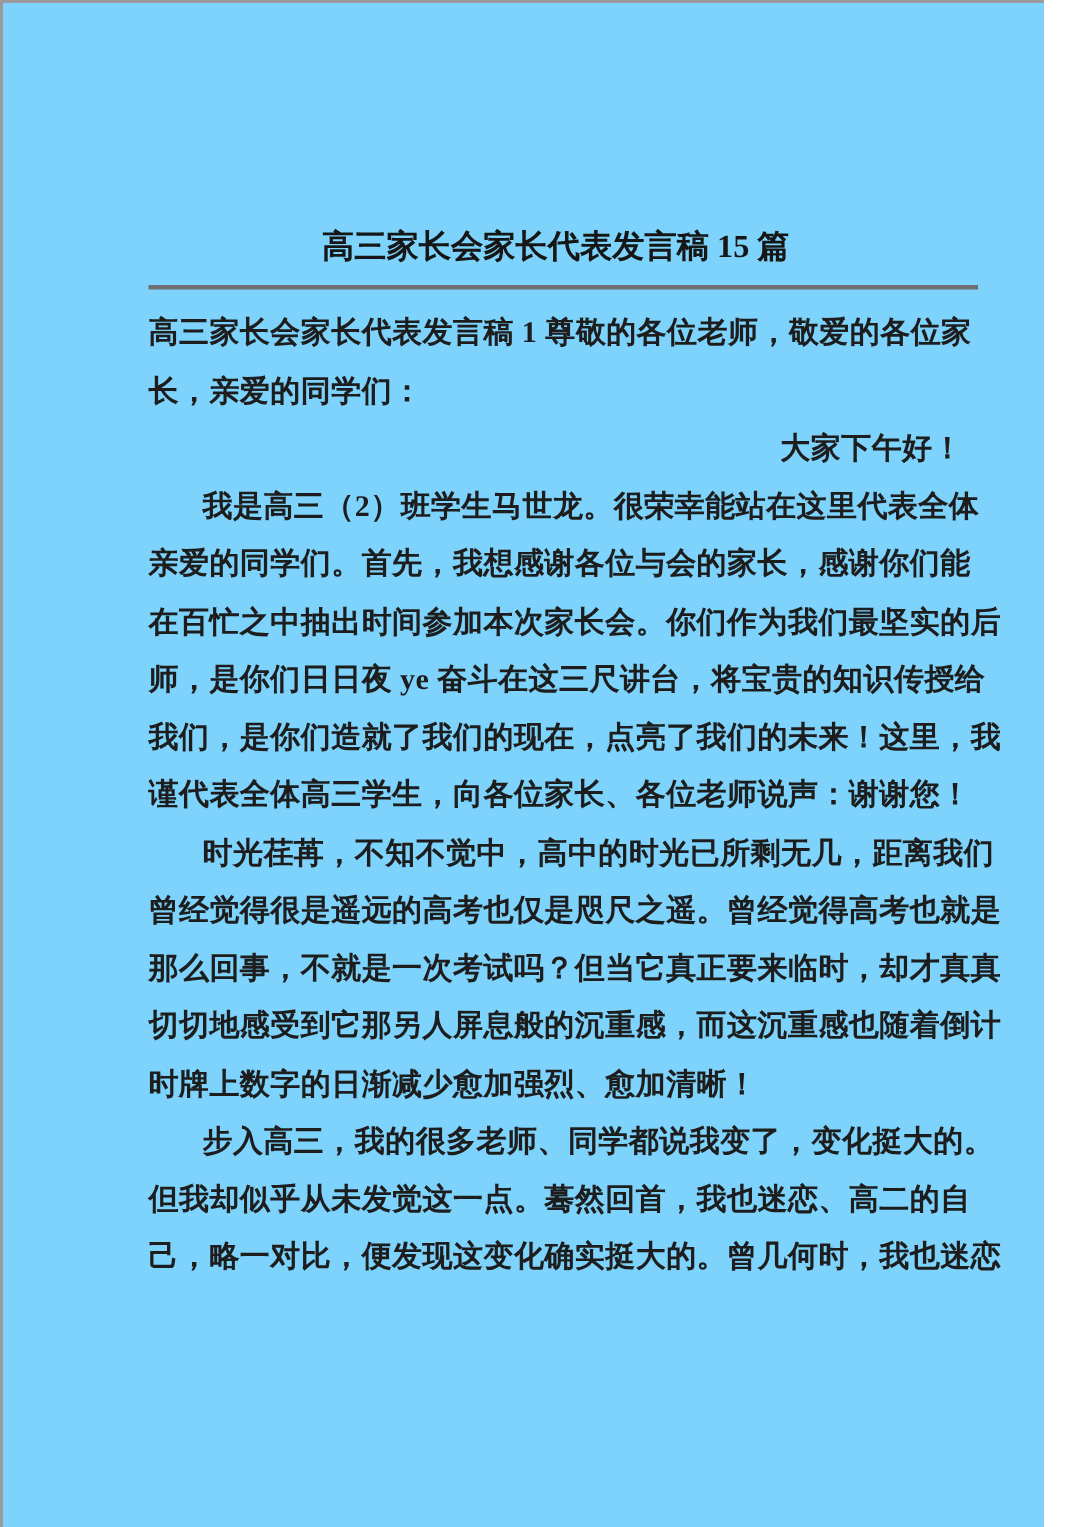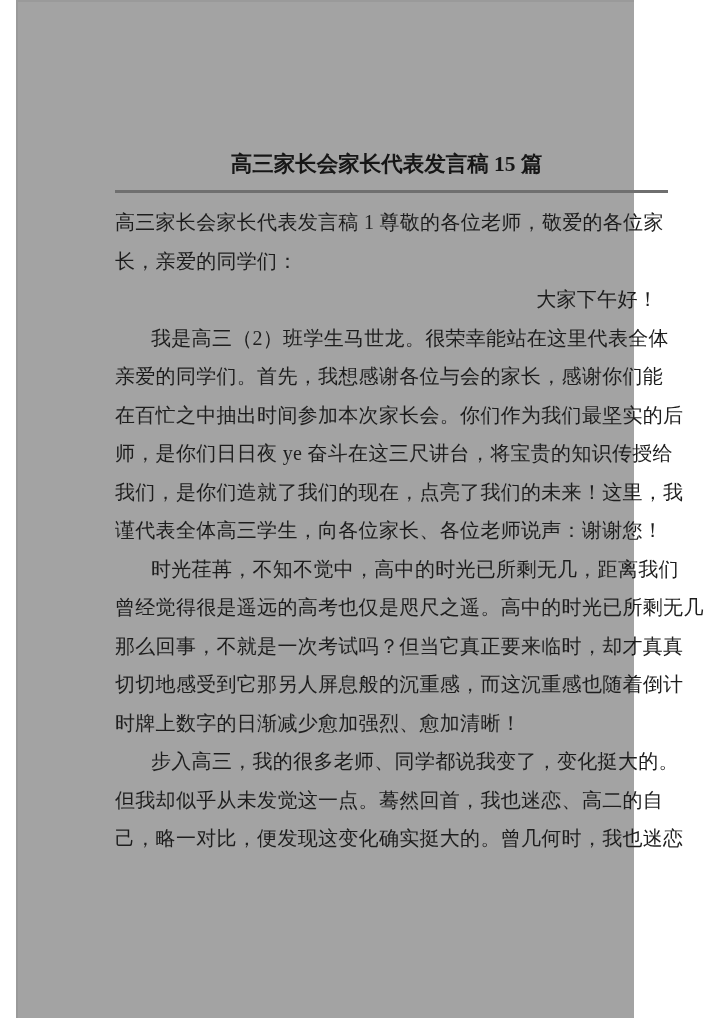--- a/index.html
+++ b/index.html
@@ -8,27 +8,26 @@
     background: #ffffff;
   }
   body {
     width: 720px;
     height: 1018px;
     font-family: "Liberation Serif", "DejaVu Serif", serif;
     overflow: hidden;
   }
   .page {
     box-sizing: border-box;
-    width: 618px;
+    width: 696px;
     height: 1018px;
-    background: #a3a3a3;
+    background: #7dd3fc;
     border-top: 2px solid #9a9a9a;
     border-left: 2px solid #9a9a9a;
     position: relative;
-    margin-left: 16px;
   }
   .doc {
     position: absolute;
     left: 97px;
     top: 0;
     width: 543px;
   }
   .title {
     margin: 149px 0 0 0;
     text-align: center;
@@ -46,20 +45,21 @@
   }
   .body-text {
     margin-top: 10px;
   }
   .line {
     font-size: 20px;
     line-height: 38.5px;
     color: #1d1d1d;
     white-space: nowrap;
     letter-spacing: 0.3px;
+    font-weight: bold;
   }
   .line.indent {
     text-indent: 36px;
     text-align: right;
   }
 </style>
 </head>
 <body>
 
 <div class="page">
@@ -70,21 +70,21 @@
         <div class="line">高三家长会家长代表发言稿 1 尊敬的各位老师，敬爱的各位家</div>
         <div class="line">长，亲爱的同学们：</div>
         <div class="line indent">大家下午好！</div>
         <div class="line indent">我是高三（2）班学生马世龙。很荣幸能站在这里代表全体</div>
         <div class="line">亲爱的同学们。首先，我想感谢各位与会的家长，感谢你们能</div>
         <div class="line">在百忙之中抽出时间参加本次家长会。你们作为我们最坚实的后</div>
         <div class="line">师，是你们日日夜 ye 奋斗在这三尺讲台，将宝贵的知识传授给</div>
         <div class="line">我们，是你们造就了我们的现在，点亮了我们的未来！这里，我</div>
         <div class="line">谨代表全体高三学生，向各位家长、各位老师说声：谢谢您！</div>
         <div class="line indent">时光荏苒，不知不觉中，高中的时光已所剩无几，距离我们</div>
-        <div class="line">曾经觉得很是遥远的高考也仅是咫尺之遥。高中的时光已所剩无几</div>
+        <div class="line">曾经觉得很是遥远的高考也仅是咫尺之遥。曾经觉得高考也就是</div>
         <div class="line">那么回事，不就是一次考试吗？但当它真正要来临时，却才真真</div>
         <div class="line">切切地感受到它那另人屏息般的沉重感，而这沉重感也随着倒计</div>
         <div class="line">时牌上数字的日渐减少愈加强烈、愈加清晰！</div>
         <div class="line indent">步入高三，我的很多老师、同学都说我变了，变化挺大的。</div>
         <div class="line">但我却似乎从未发觉这一点。蓦然回首，我也迷恋、高二的自</div>
         <div class="line">己，略一对比，便发现这变化确实挺大的。曾几何时，我也迷恋</div>
       </div>
   </div>
 </div>
 

